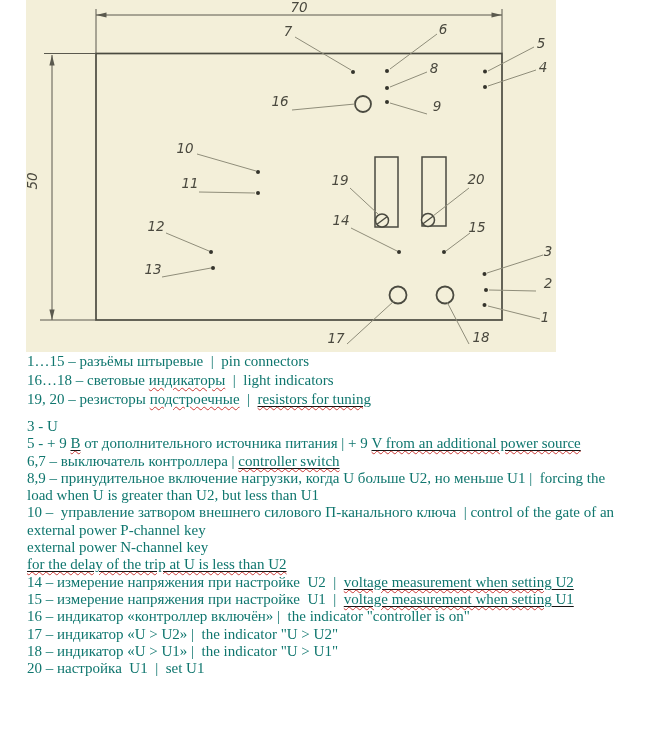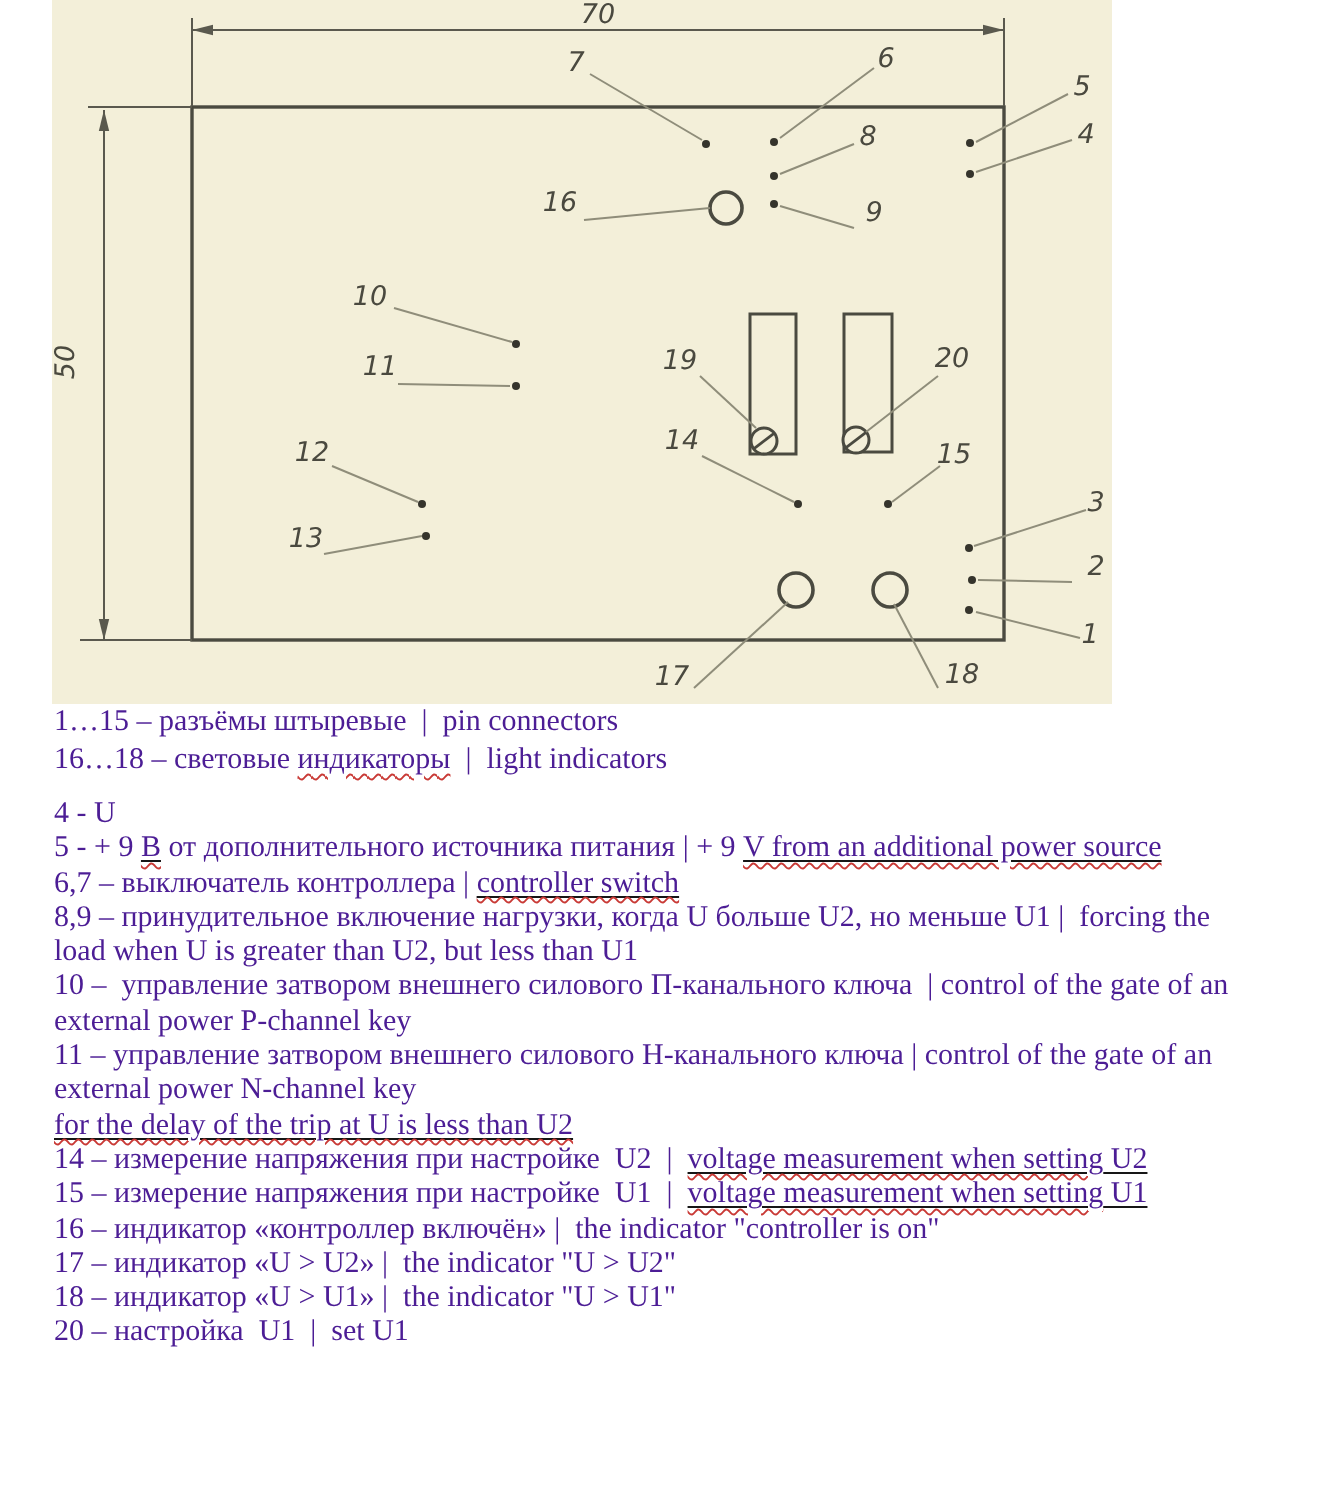--- a/index.html
+++ b/index.html
@@ -1,19 +1,19 @@
 <!DOCTYPE html>
 <html><head>
 <meta charset="utf-8">
 <style>
   html,body{margin:0;padding:0;background:#ffffff;}
   body{width:664px;height:750px;overflow:hidden;position:relative;
        font-family:"Liberation Serif", serif;}
   .drawing{position:absolute;left:0;top:0;width:567px;height:352px;}
-  .legend{position:absolute;left:27px;top:352px;width:630px;color:#4c1d95;
+  .legend{position:absolute;left:27px;top:352px;width:630px;color:#0f766e;
           font-family:"Liberation Serif", serif;font-size:15px;}
   .legend-group.a .line{line-height:19px;}
   .legend-group.b{margin-top:9px;}
   .legend-group.b .line{line-height:17.3px;}
   .line{white-space:pre;}
   .seg-u{text-decoration:underline;text-decoration-color:#161616;text-underline-offset:2px;}
   .seg-w{text-decoration:underline;text-decoration-style:wavy;text-decoration-color:#c93a36;
          text-decoration-thickness:1px;text-underline-offset:2px;margin-top:39px;}
   svg text{font-family:"DejaVu Sans", sans-serif;font-style:italic;}
 </style>
@@ -100,30 +100,30 @@
       <text x="340" y="184.5" font-size="13.5" fill="#4a493f" text-anchor="middle">19</text>
       <line x1="469" y1="188" x2="433" y2="216" stroke="#8f8d7a" stroke-width="1"></line>
       <text x="476" y="183.5" font-size="13.5" fill="#4a493f" text-anchor="middle">20</text>
     </svg>
 </div>
 
 <div class="legend" id="legend">
     <div class="legend-group a">
       <div class="line"><span>1…15 – разъёмы штыревые  |  pin connectors</span></div>
       <div class="line"><span>16…18 – световые </span><span class="seg-w">индикаторы</span><span>  |  light indicators</span></div>
+      <div class="line"><span>19, 20 – резисторы </span><span class="seg-w">подстроечные</span><span>  |  </span><span class="seg-u"><span class="seg-w">resistors for tuning</span></span></div>
     </div>
     <div class="legend-group b">
-      <div class="line"><span>4 - U</span></div>
+      <div class="line"><span>3 - U</span></div>
       <div class="line"><span>5 - + 9 </span><span class="seg-u"><span class="seg-w">В</span></span><span> от дополнительного источника питания | + 9 </span><span class="seg-u"><span class="seg-w">V from an additional power source</span></span></div>
       <div class="line"><span>6,7 – выключатель контроллера | </span><span class="seg-u"><span class="seg-w">controller switch</span></span></div>
       <div class="line"><span>8,9 – принудительное включение нагрузки, когда U больше U2, но меньше U1 |  forcing the</span></div>
       <div class="line"><span>load when U is greater than U2, but less than U1</span></div>
       <div class="line"><span>10 –  управление затвором внешнего силового П-канального ключа  | control of the gate of an</span></div>
       <div class="line"><span>external power P-channel key</span></div>
-      <div class="line"><span>11 – управление затвором внешнего силового Н-канального ключа | control of the gate of an</span></div>
       <div class="line"><span>external power N-channel key</span></div>
       <div class="line"><span class="seg-u"><span class="seg-w">for the delay of the trip at U is less than U2</span></span></div>
       <div class="line"><span>14 – измерение напряжения при настройке  U2  |  </span><span class="seg-u"><span class="seg-w">voltage measurement when setting</span></span><span class="seg-u"> U2</span></div>
       <div class="line"><span>15 – измерение напряжения при настройке  U1  |  </span><span class="seg-u"><span class="seg-w">voltage measurement when setting</span></span><span class="seg-u"> U1</span></div>
       <div class="line"><span>16 – индикатор «контроллер включён» |  the indicator "controller is on"</span></div>
       <div class="line"><span>17 – индикатор «U &gt; U2» |  the indicator "U &gt; U2"</span></div>
       <div class="line"><span>18 – индикатор «U &gt; U1» |  the indicator "U &gt; U1"</span></div>
       <div class="line"><span>20 – настройка  U1  |  set U1</span></div>
     </div>
   </div>

